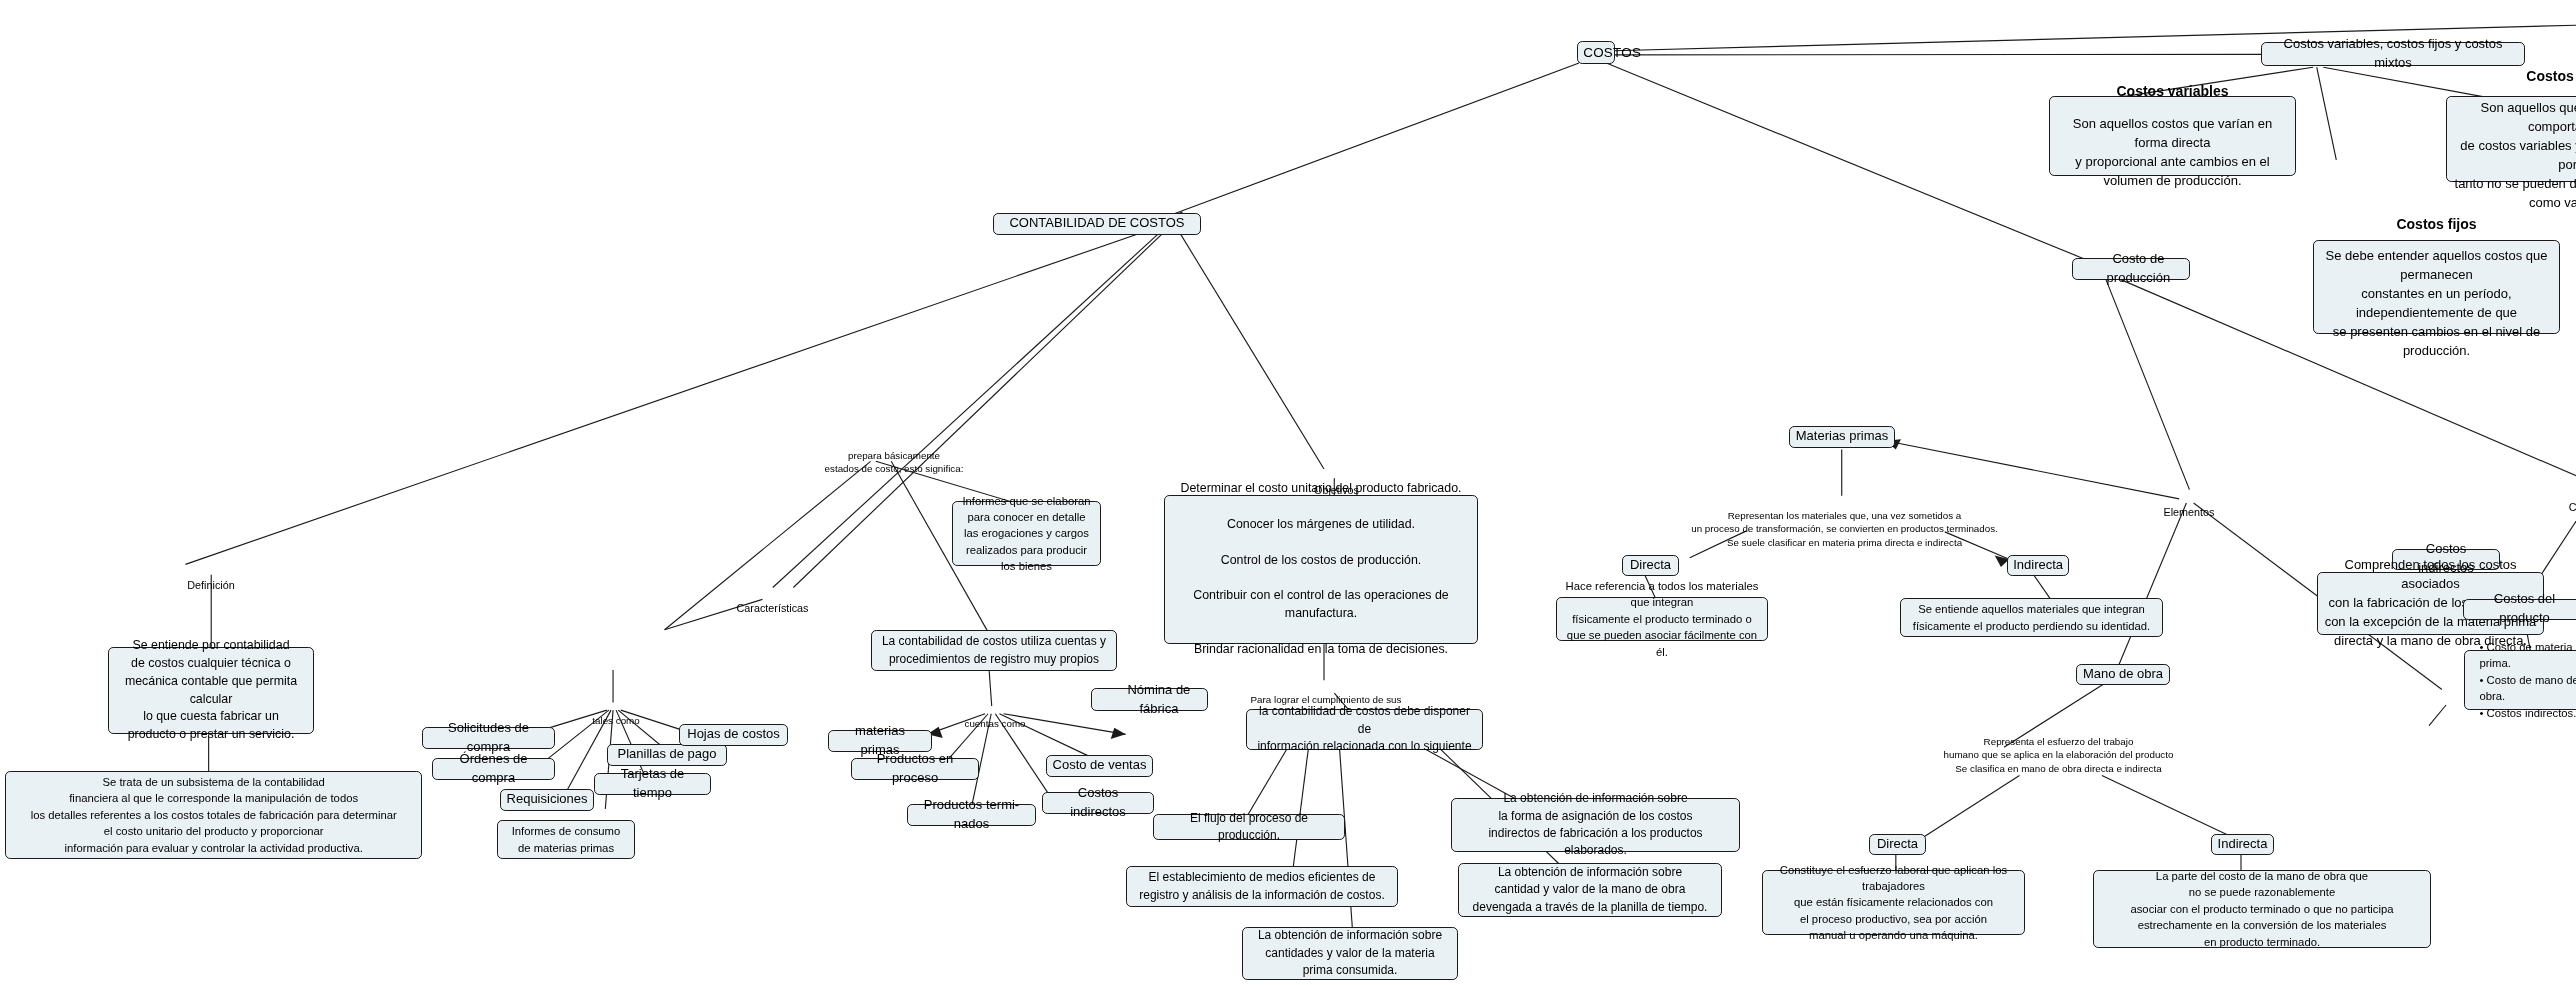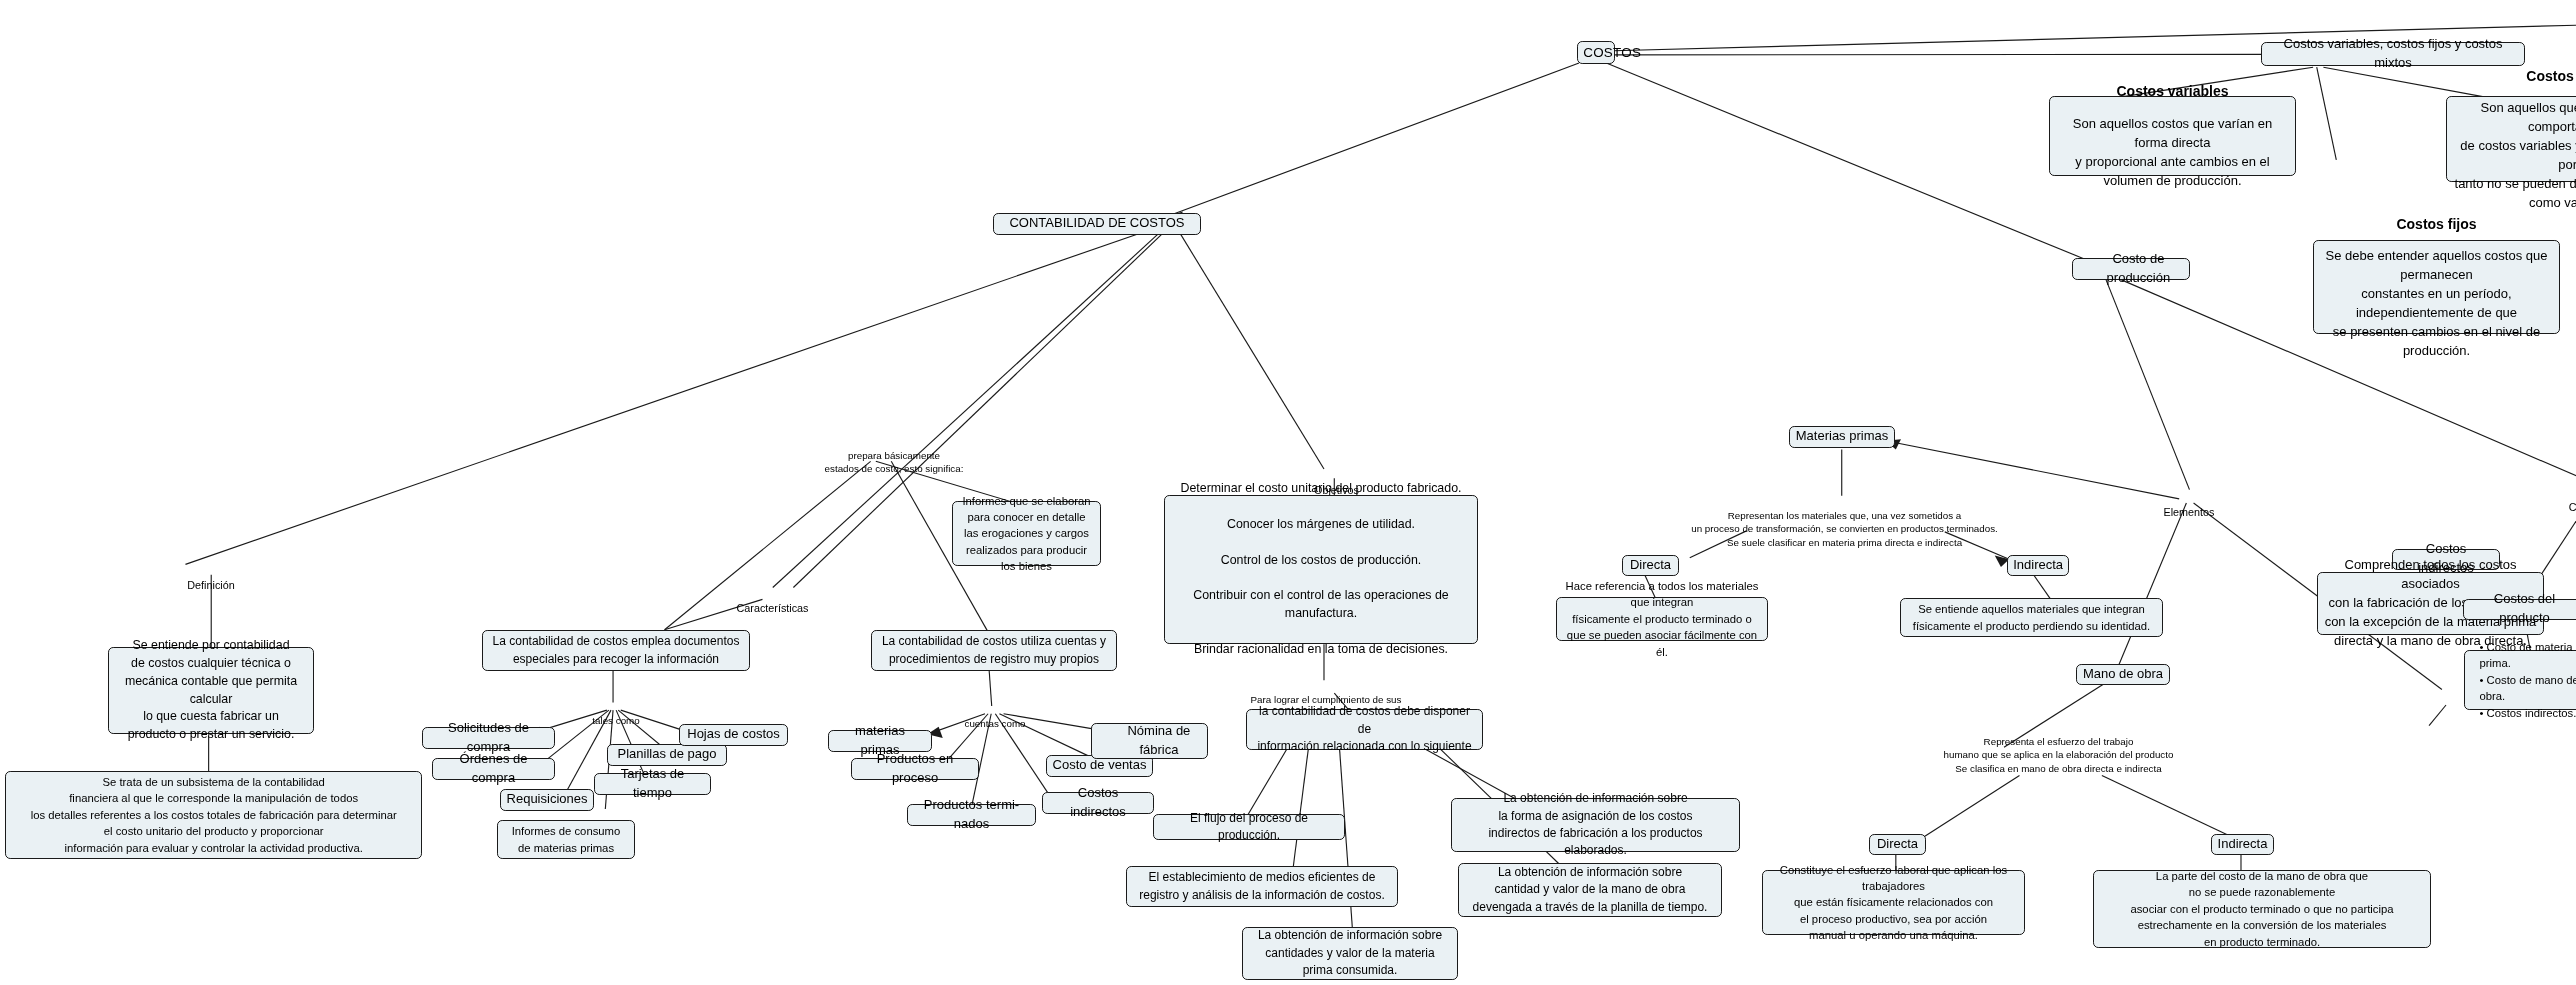--- a/index.html
+++ b/index.html
@@ -287,24 +287,20 @@
     <span class="para blockbody" style="font-size:11.3px">Informes que se elaboran
 para conocer en detalle
 las erogaciones y cargos
 realizados para producir los bienes</span>
   </div>
 
   <div class="plain sm" style="left:721px;top:586px;width:103px;">
     <span>Características</span>
   </div>
 
-  <div class="node" style="left:482px;top:630px;width:268px;height:41px;">
-    <span class="para blockbody" style="font-size:12px">La contabilidad de costos emplea documentos
-especiales para recoger la información</span>
-  </div>
   <div class="plain xs" style="left:572px;top:700px;width:88px;">
     <span>tales como</span>
   </div>
 
   <div class="node cap" style="left:422px;top:727px;width:133px;height:21.6px;">
     <span class="blockbody">Solicitudes de compra</span>
   </div>
   <div class="node cap" style="left:432px;top:758px;width:123px;height:21.6px;">
     <span class="blockbody">Órdenes de compra</span>
   </div>
@@ -341,21 +337,21 @@
   </div>
   <div class="node cap" style="left:907px;top:804px;width:129px;height:21.6px;">
     <span class="blockbody">Productos termi-nados</span>
   </div>
   <div class="node cap" style="left:1042px;top:792px;width:112px;height:21.6px;">
     <span class="blockbody">Costos indirectos</span>
   </div>
   <div class="node cap" style="left:1046px;top:755px;width:107px;height:21.6px;">
     <span class="blockbody">Costo de ventas</span>
   </div>
-  <div class="node cap" style="left:1091px;top:723px;width:117px;height:36px;padding-left:24px;">
+  <div class="node cap" style="left:1091px;top:688px;width:117px;height:23px;padding-left:24px;">
     <span class="blockbody">Nómina de fábrica</span>
   </div>
 
   <div class="plain sm" style="left:1298px;top:468px;width:77px;">
     <span>Objetivos</span>
   </div>
   <div class="node" style="left:1164px;top:495px;width:314px;height:149px;">
     <span class="para blockbody" style="font-size:12.4px">Determinar el costo unitario del producto fabricado.
 
 Conocer los márgenes de utilidad.

